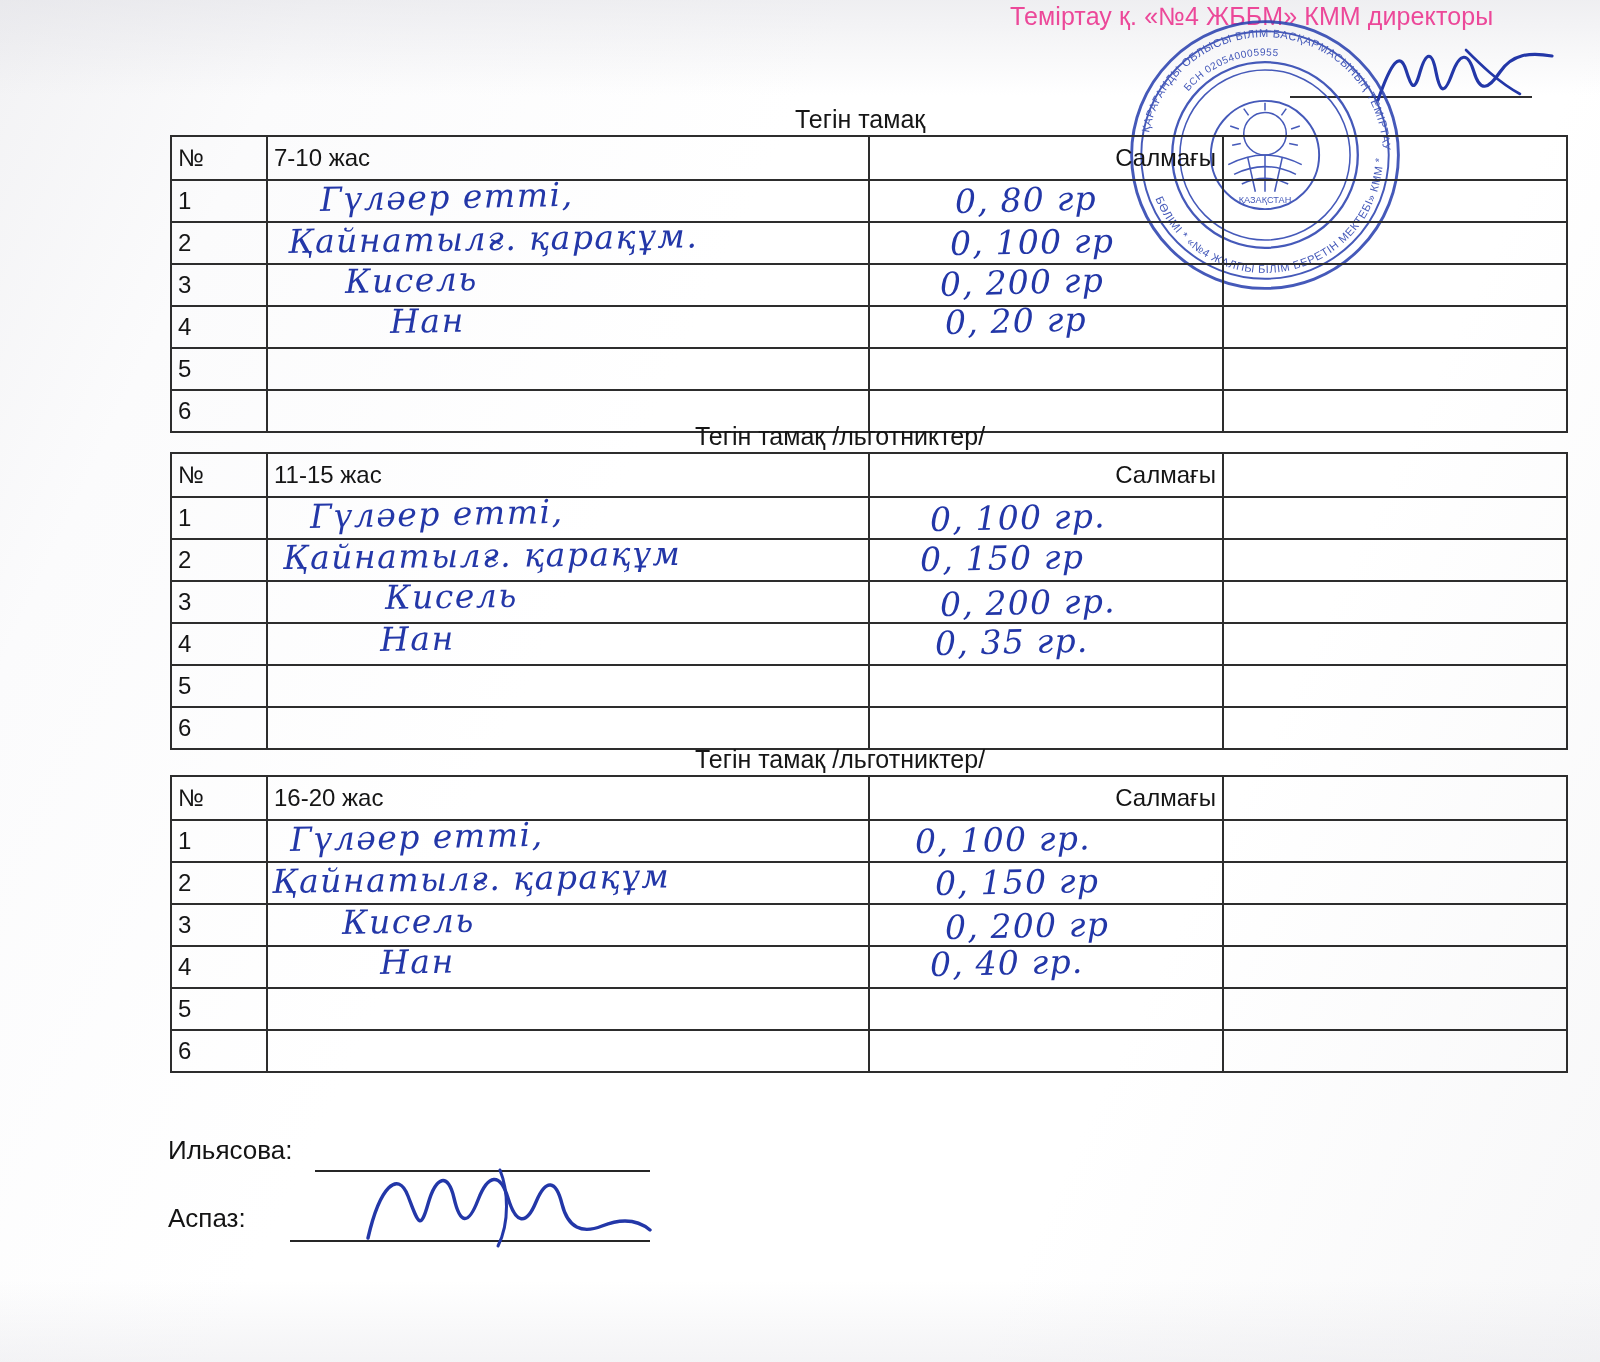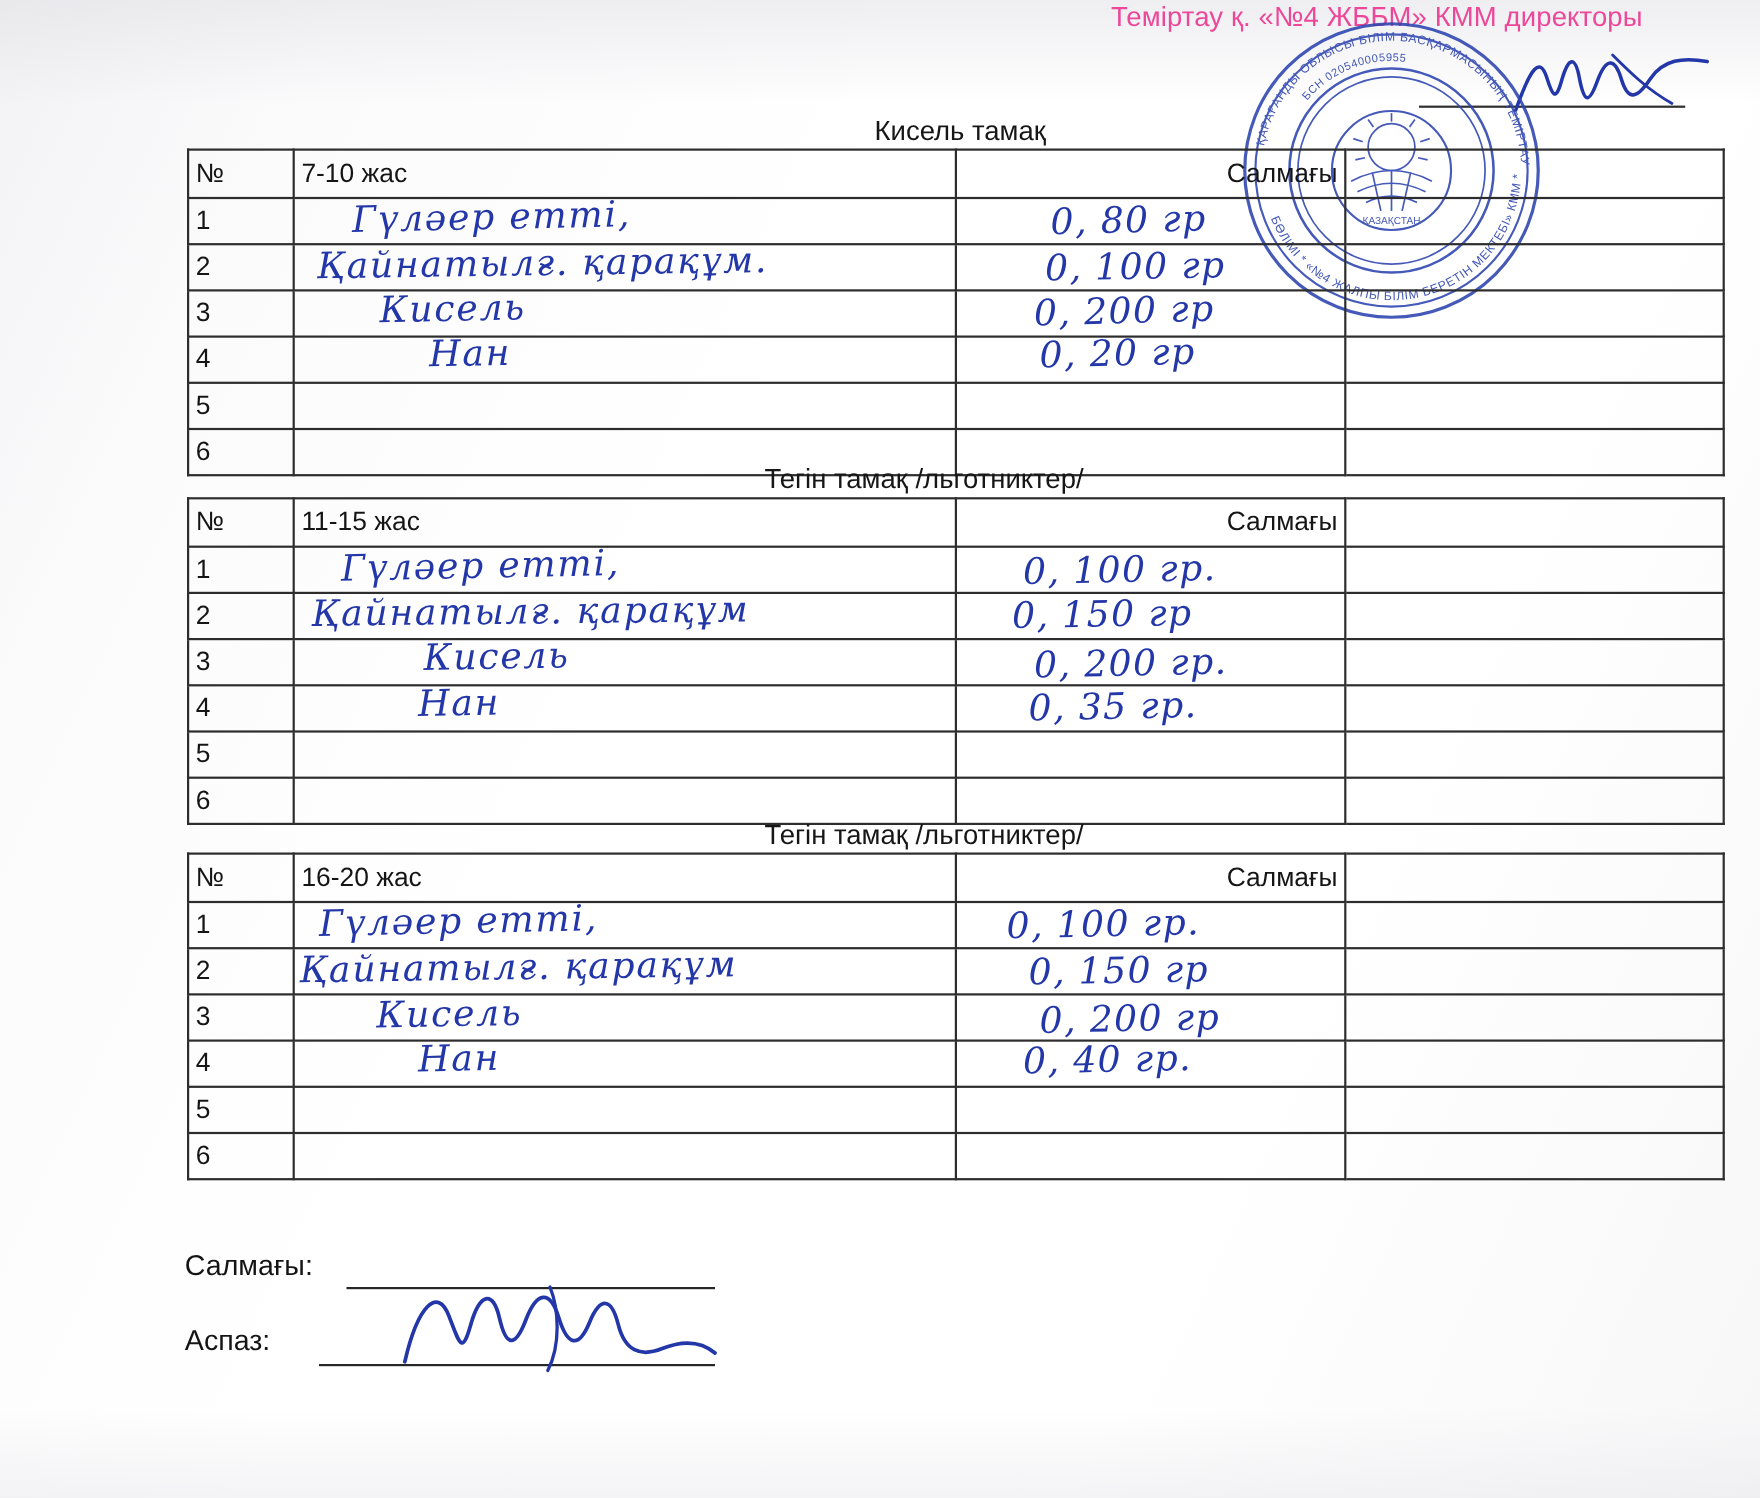--- a/index.html
+++ b/index.html
@@ -178,21 +178,21 @@
     <path d="M126 180 q24 -12 48 0"></path>
     <line x1="150" y1="150" x2="150" y2="188"></line>
     <line x1="132" y1="152" x2="140" y2="188"></line>
     <line x1="168" y1="152" x2="160" y2="188"></line>
   </g>
   <g fill="#2c43b0" font-family="'Liberation Sans', sans-serif" font-size="9.5">
     <text x="150" y="200" text-anchor="middle">ҚАЗАҚСТАН</text>
   </g>
 </svg>
 
-<div class="section-title" style="left:795px; top:105px;">Кисель тамақ</div>
+<div class="section-title" style="left:795px; top:105px;">Тегін тамақ</div>
 
 <table class="menu" style="left:170px; top:135px;">
   <tbody>
       <tr>
     <th class="c-no">№</th>
     <th class="c-dish">7-10 жас</th>
     <th class="c-mass">Салмағы</th>
     <th class="c-extra"></th>
   </tr>
   <tr>
@@ -361,21 +361,21 @@
 
 <div class="hw dish" style="left:272px; top:862px; transform: rotate(-0.8deg);">Қайнатылғ. қарақұм</div>
 <div class="hw mass" style="left:935px; top:864px; transform: rotate(-1deg);">0, 150 гр</div>
 
 <div class="hw dish" style="left:342px; top:903px; transform: rotate(-1deg);">Кисель</div>
 <div class="hw mass" style="left:945px; top:908px; transform: rotate(-1.2deg);">0, 200 гр</div>
 
 <div class="hw dish" style="left:380px; top:943px; transform: rotate(-1.2deg);">Нан</div>
 <div class="hw mass" style="left:930px; top:945px; transform: rotate(-1.2deg);">0, 40 гр.</div>
 
-<div class="footer-label" style="left:168px; top:1135px;">Салмағы:</div>
+<div class="footer-label" style="left:168px; top:1135px;">Ильясова:</div>
 <div class="footer-rule" style="left:315px; top:1170px; width:335px;"></div>
 
 <div class="footer-label" style="left:168px; top:1203px;">Аспаз:</div>
 <div class="footer-rule" style="left:290px; top:1240px; width:360px;"></div>
 
 <svg class="sign-scribble" style="left:350px; top:1160px; width:310px; height:100px;" viewBox="0 0 310 100">
   <path d="M18 78 C 30 26, 48 10, 58 36 C 68 62, 70 72, 78 44 C 86 16, 98 12, 104 38 C 110 64, 118 66, 128 40 C 138 14, 150 12, 158 38 C 166 64, 176 66, 186 42 C 196 18, 206 20, 212 44 C 218 68, 232 74, 252 66 C 272 58, 288 60, 300 70" fill="none" stroke="#2337a8" stroke-width="3.4" stroke-linecap="round" stroke-linejoin="round"></path>
   <path d="M150 10 C 158 30, 160 62, 148 86" fill="none" stroke="#2337a8" stroke-width="3" stroke-linecap="round"></path>
 </svg>
 

